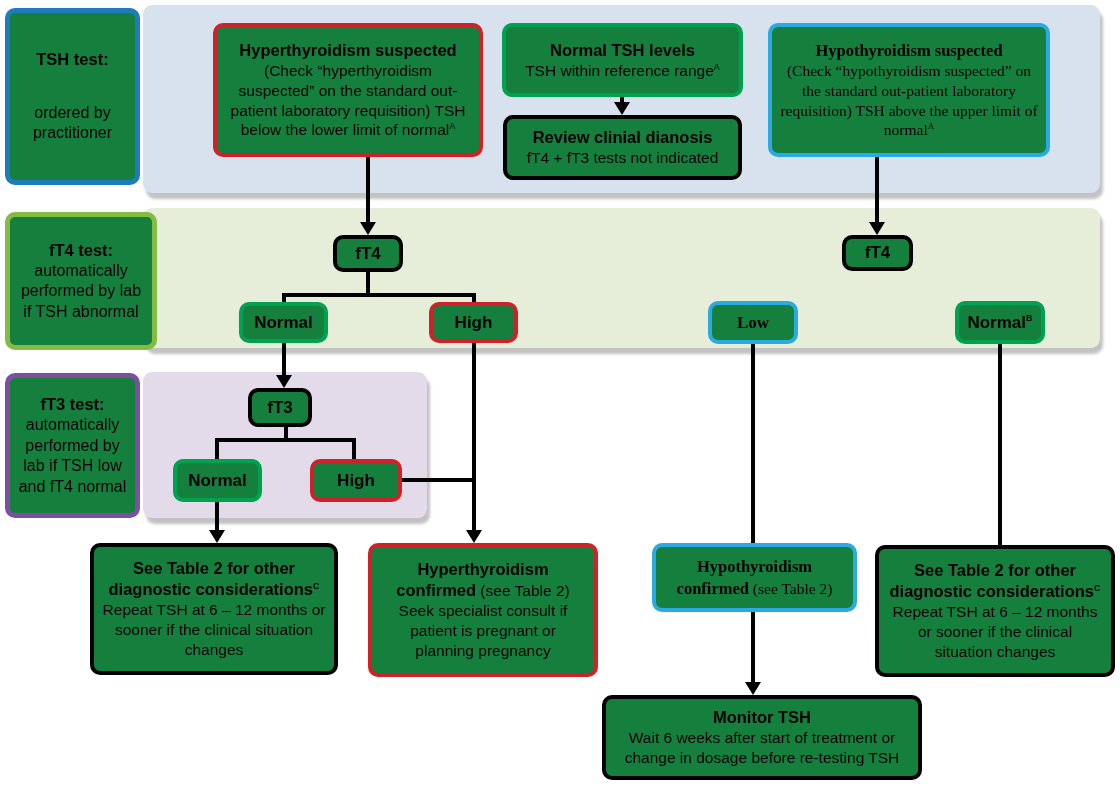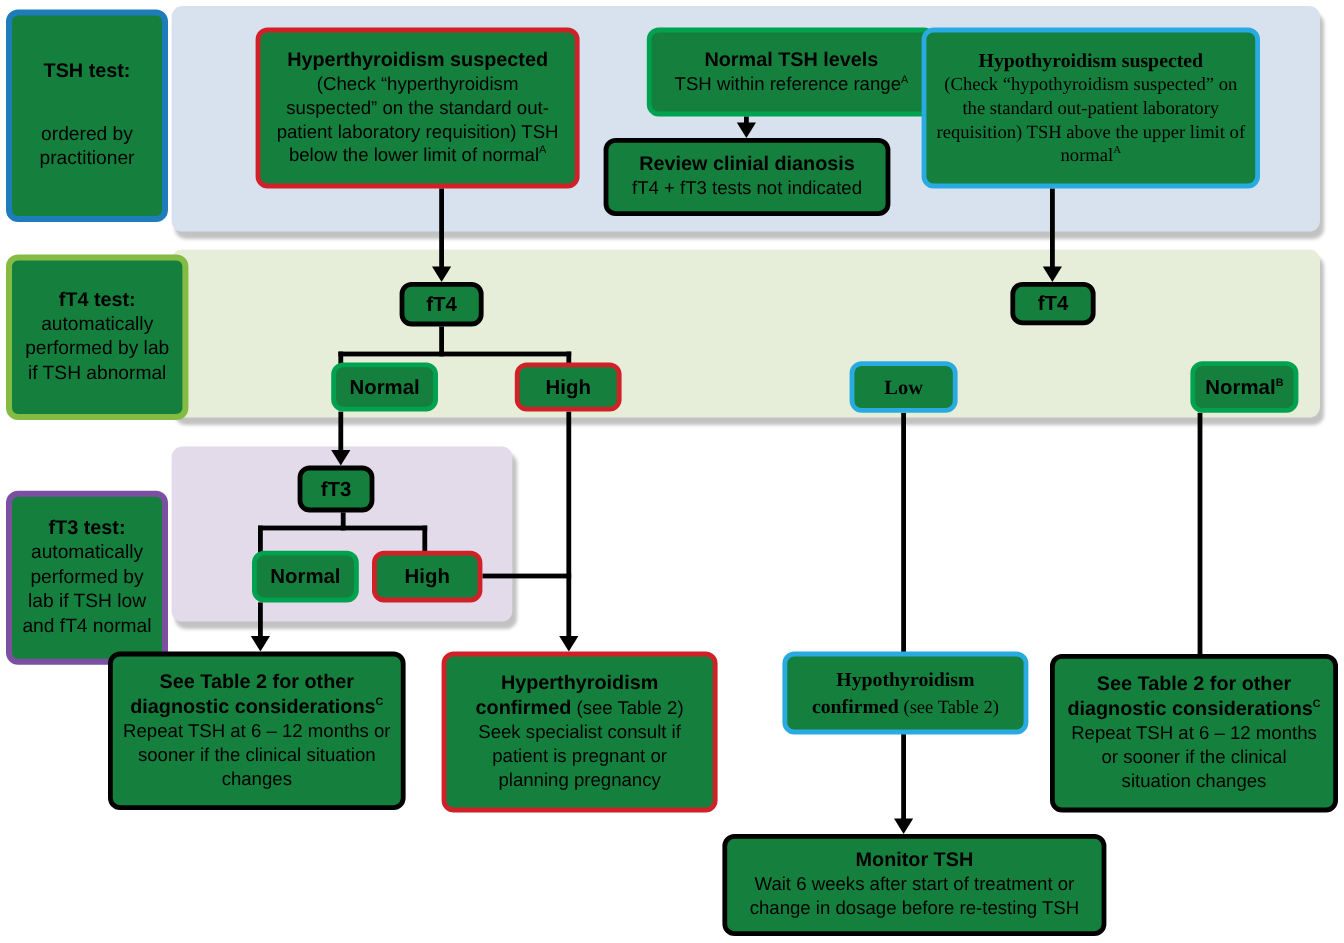--- a/index.html
+++ b/index.html
@@ -15,23 +15,23 @@
     position:absolute;background:#15803d;border:4px solid #000;border-radius:10px;
     box-sizing:border-box;display:flex;flex-direction:column;justify-content:center;
     text-align:center;padding:3px 8px;font-size:15.5px;line-height:1.28;
   }
   .t{font-weight:700;font-size:16.5px;}
   .pill{font-weight:700;font-size:17px;padding:0 2px;justify-content:center;}
   .label-box{border-width:5px;font-size:16px;}
   .b-blue{border-color:#1e7cba;gap:32px;}
   .b-cyan{border-color:#29abe2;font-family:Liberation Serif, serif;}
   .b-red{border-color:#cf2127;}
-  .b-green{border-color:#00a24f;margin-left:37px;}
+  .b-green{border-color:#00a24f;}
   .b-lime{border-color:#84bb43;}
-  .b-purple{border-color:#7c4fa1;margin-top:36px;}
+  .b-purple{border-color:#7c4fa1;}
   sup{font-size:9px;line-height:0;}
   .line{position:absolute;background:#000;}
   .arrow{
     position:absolute;width:0;height:0;
     border-left:8px solid transparent;border-right:8px solid transparent;
     border-top:13px solid #000;
   }
 </style>
 </head>
 <body>

